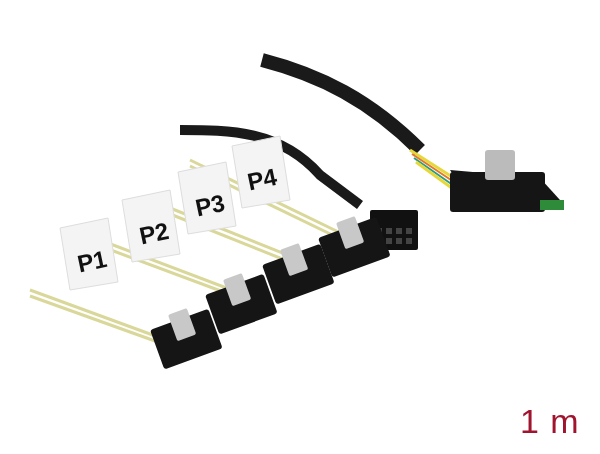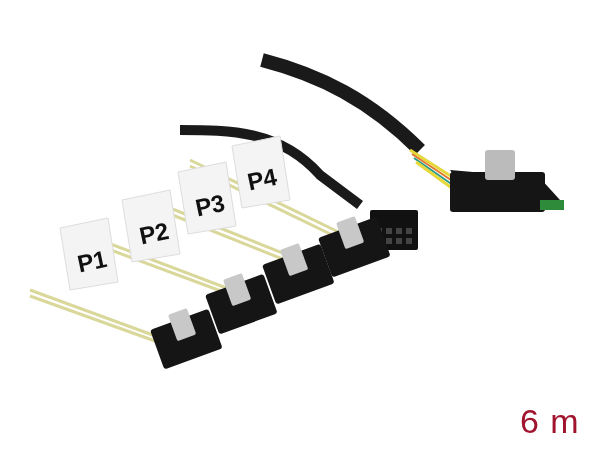--- a/index.html
+++ b/index.html
@@ -86,14 +86,14 @@
   </g>
   <g>
     <path d="M178 172 L 226 162 L 236 226 L 188 234 Z" fill="#f4f4f4" stroke="#ddd"></path>
     <text class="tag-text" x="194" y="214" transform="rotate(-12 208 199)">P3</text>
   </g>
   <g>
     <path d="M232 146 L 280 136 L 290 200 L 242 208 Z" fill="#f4f4f4" stroke="#ddd"></path>
     <text class="tag-text" x="246" y="188" transform="rotate(-12 260 173)">P4</text>
   </g>
 </svg>
-<div class="length-label">6 m</div>
+<div class="length-label">1 m</div>
 </div>
 
 </body></html>

